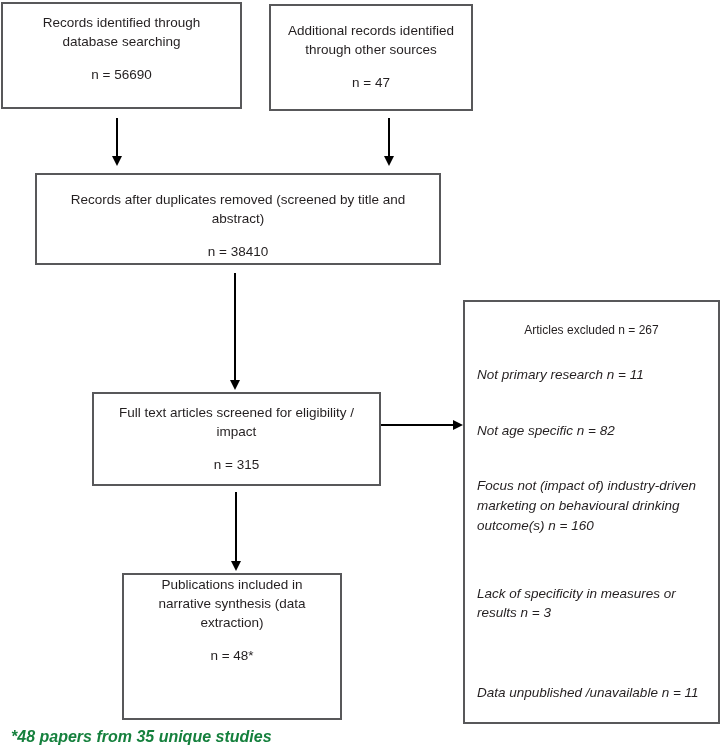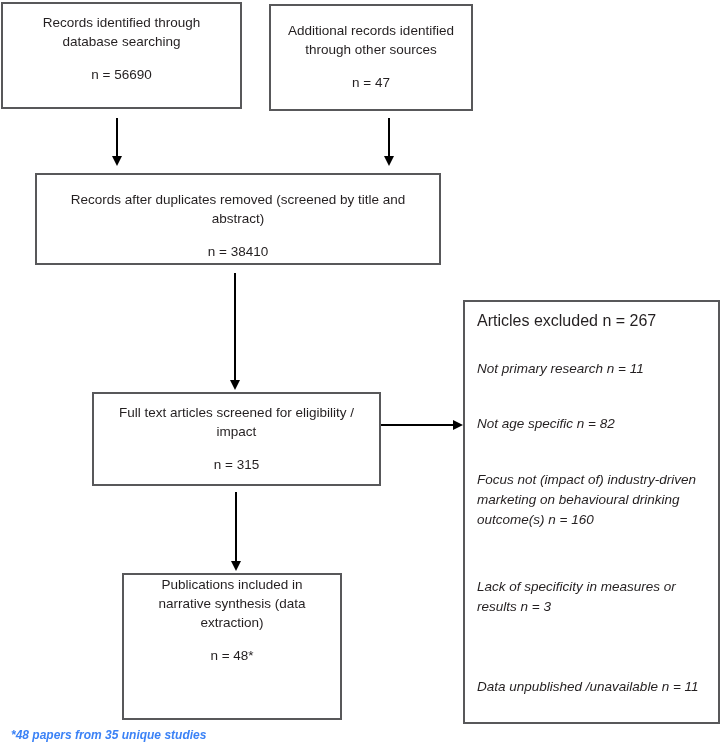--- a/index.html
+++ b/index.html
@@ -54,24 +54,26 @@
     top: 300px;
     width: 257px;
     height: 424px;
     padding: 8px 12px 0 12px;
     align-items: stretch;
     text-align: left;
   }
   #node-excluded .excl-head {
     display: block;
     width: 100%;
-    font-size: 16px;
+    text-align: center;
+    font-size: 12px;
     line-height: 1.42;
     font-style: normal;
     margin-bottom: 26px;
+    margin-top: 12px;
   }
   .excl-item {
     display: block;
     width: 100%;
     font-style: italic;
     font-size: 13.5px;
     line-height: 1.46;
     margin-bottom: 36px;
   }
   .excl-item.tall { margin-bottom: 48px; }
@@ -125,24 +127,24 @@
   #arrow-full-to-incl   { left: 235px; top: 492px; width: 2px; height: 79px; }
   #arrow-full-to-incl .shaft { height: 69px; }
   #arrow-full-to-excl   { left: 381px; top: 424px; width: 82px; height: 2px; }
   #arrow-full-to-excl .shaft { width: 72px; }
 
   
   #footnote {
     position: absolute;
     left: 11px;
     top: 728px;
-    font-size: 12px;
+    font-size: 16px;
     font-weight: bold;
     font-style: italic;
-    color: #3b82f6;
+    color: #15803d;
     white-space: nowrap;
   }
 </style>
 </head>
 <body>
 
 <div id="canvas">
 
   <div class="node" id="node-db-records">
     <span class="line">Records identified through</span>

